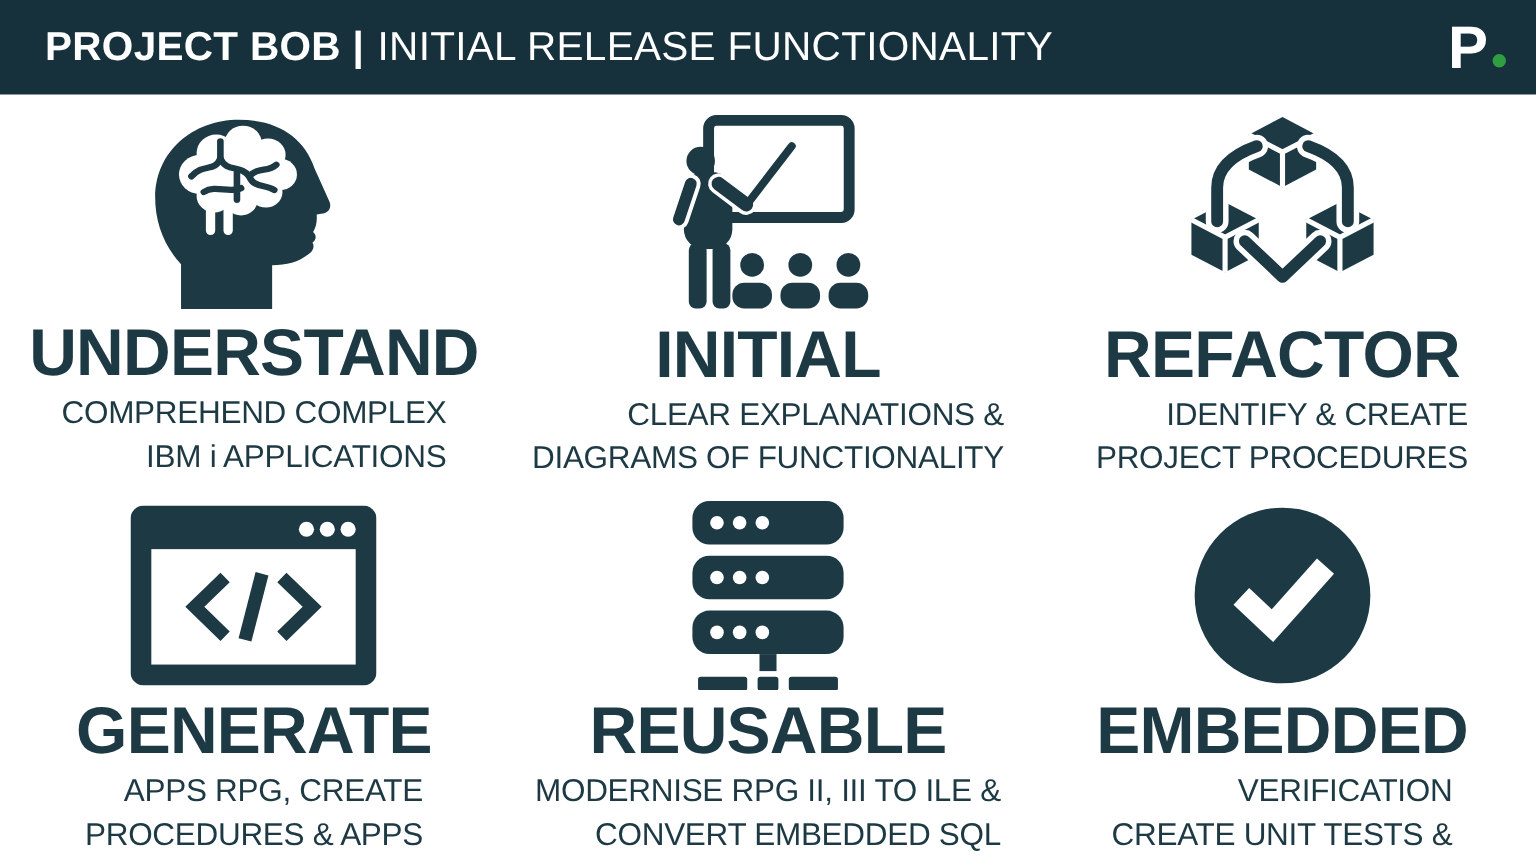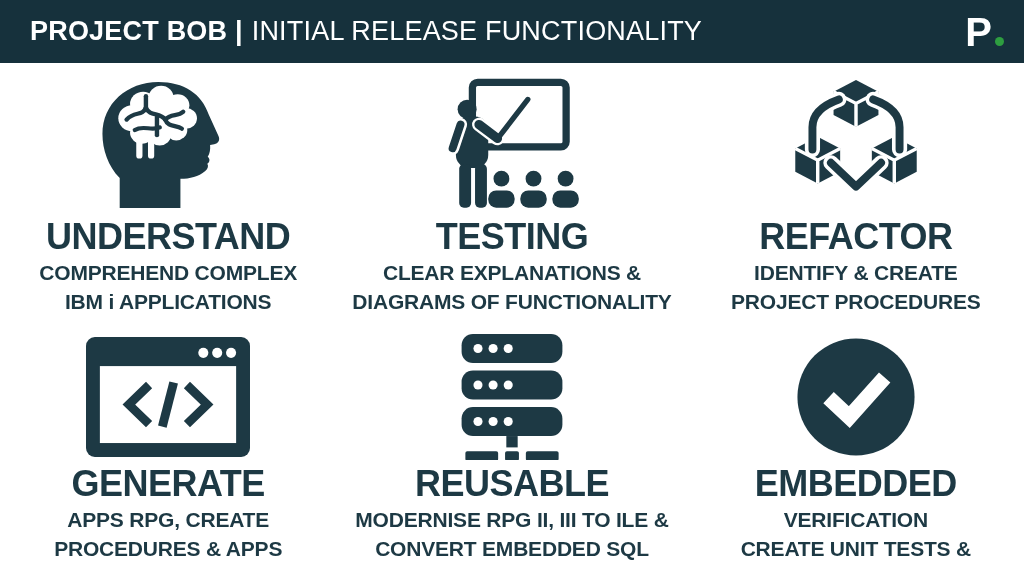--- a/index.html
+++ b/index.html
@@ -34,25 +34,25 @@
   
   .grid{
     flex:1;display:grid;
     grid-template-columns:1fr 1fr 1fr;
     grid-template-rows:257px 256px;
   }
   .cell{display:flex;flex-direction:column;align-items:center;overflow:visible;}
   .icon-box{height:136px;margin-top:12px;display:flex;align-items:center;justify-content:center;}
   .row2 .icon-box{height:122px;margin-top:16px;}
   .title{
-    font-size:36px;font-weight:700;color:var(--ink);
+    font-size:44px;font-weight:700;color:var(--ink);
     margin:8px 0 2px;line-height:1;letter-spacing:-0.5px;white-space:nowrap;
   }
   .desc{
-    margin:2px 16px 0;text-align:center;font-size:21px;font-weight:700;
+    margin:2px 16px 0;text-align:right;font-size:21px;font-weight:400;
     color:var(--ink);line-height:1.38;letter-spacing:-0.2px;white-space:nowrap;
   }
   .desc span{display:block;}
 
   
   .ic .ink{fill:var(--ink);}
   .ic .wh{fill:#fff;}
   .ic .ink-s{fill:none;stroke:var(--ink);}
   .ic .wh-s{fill:none;stroke:#fff;}
 </style>
@@ -124,21 +124,21 @@
           <g class="ink">
             <circle cx="47" cy="77" r="6"></circle>
               <rect x="37" y="86" width="20" height="13" rx="6"></rect>
             <circle cx="71.3" cy="77" r="6"></circle>
               <rect x="61.3" y="86" width="20" height="13" rx="6"></rect>
             <circle cx="95.6" cy="77" r="6"></circle>
               <rect x="85.6" y="86" width="20" height="13" rx="6"></rect>
           </g>
         </svg>
       </div>
-      <h2 class="title">TESTING</h2>
+      <h2 class="title">INITIAL</h2>
       <p class="desc">
         <span>CLEAR EXPLANATIONS &amp;</span>
         <span>DIAGRAMS OF FUNCTIONALITY</span>
       </p>
     </div>
 
     <div class="cell">
       <div class="icon-box">
         <svg class="ic" width="136" height="132" viewBox="0 0 100 100">
           <g class="ink">

